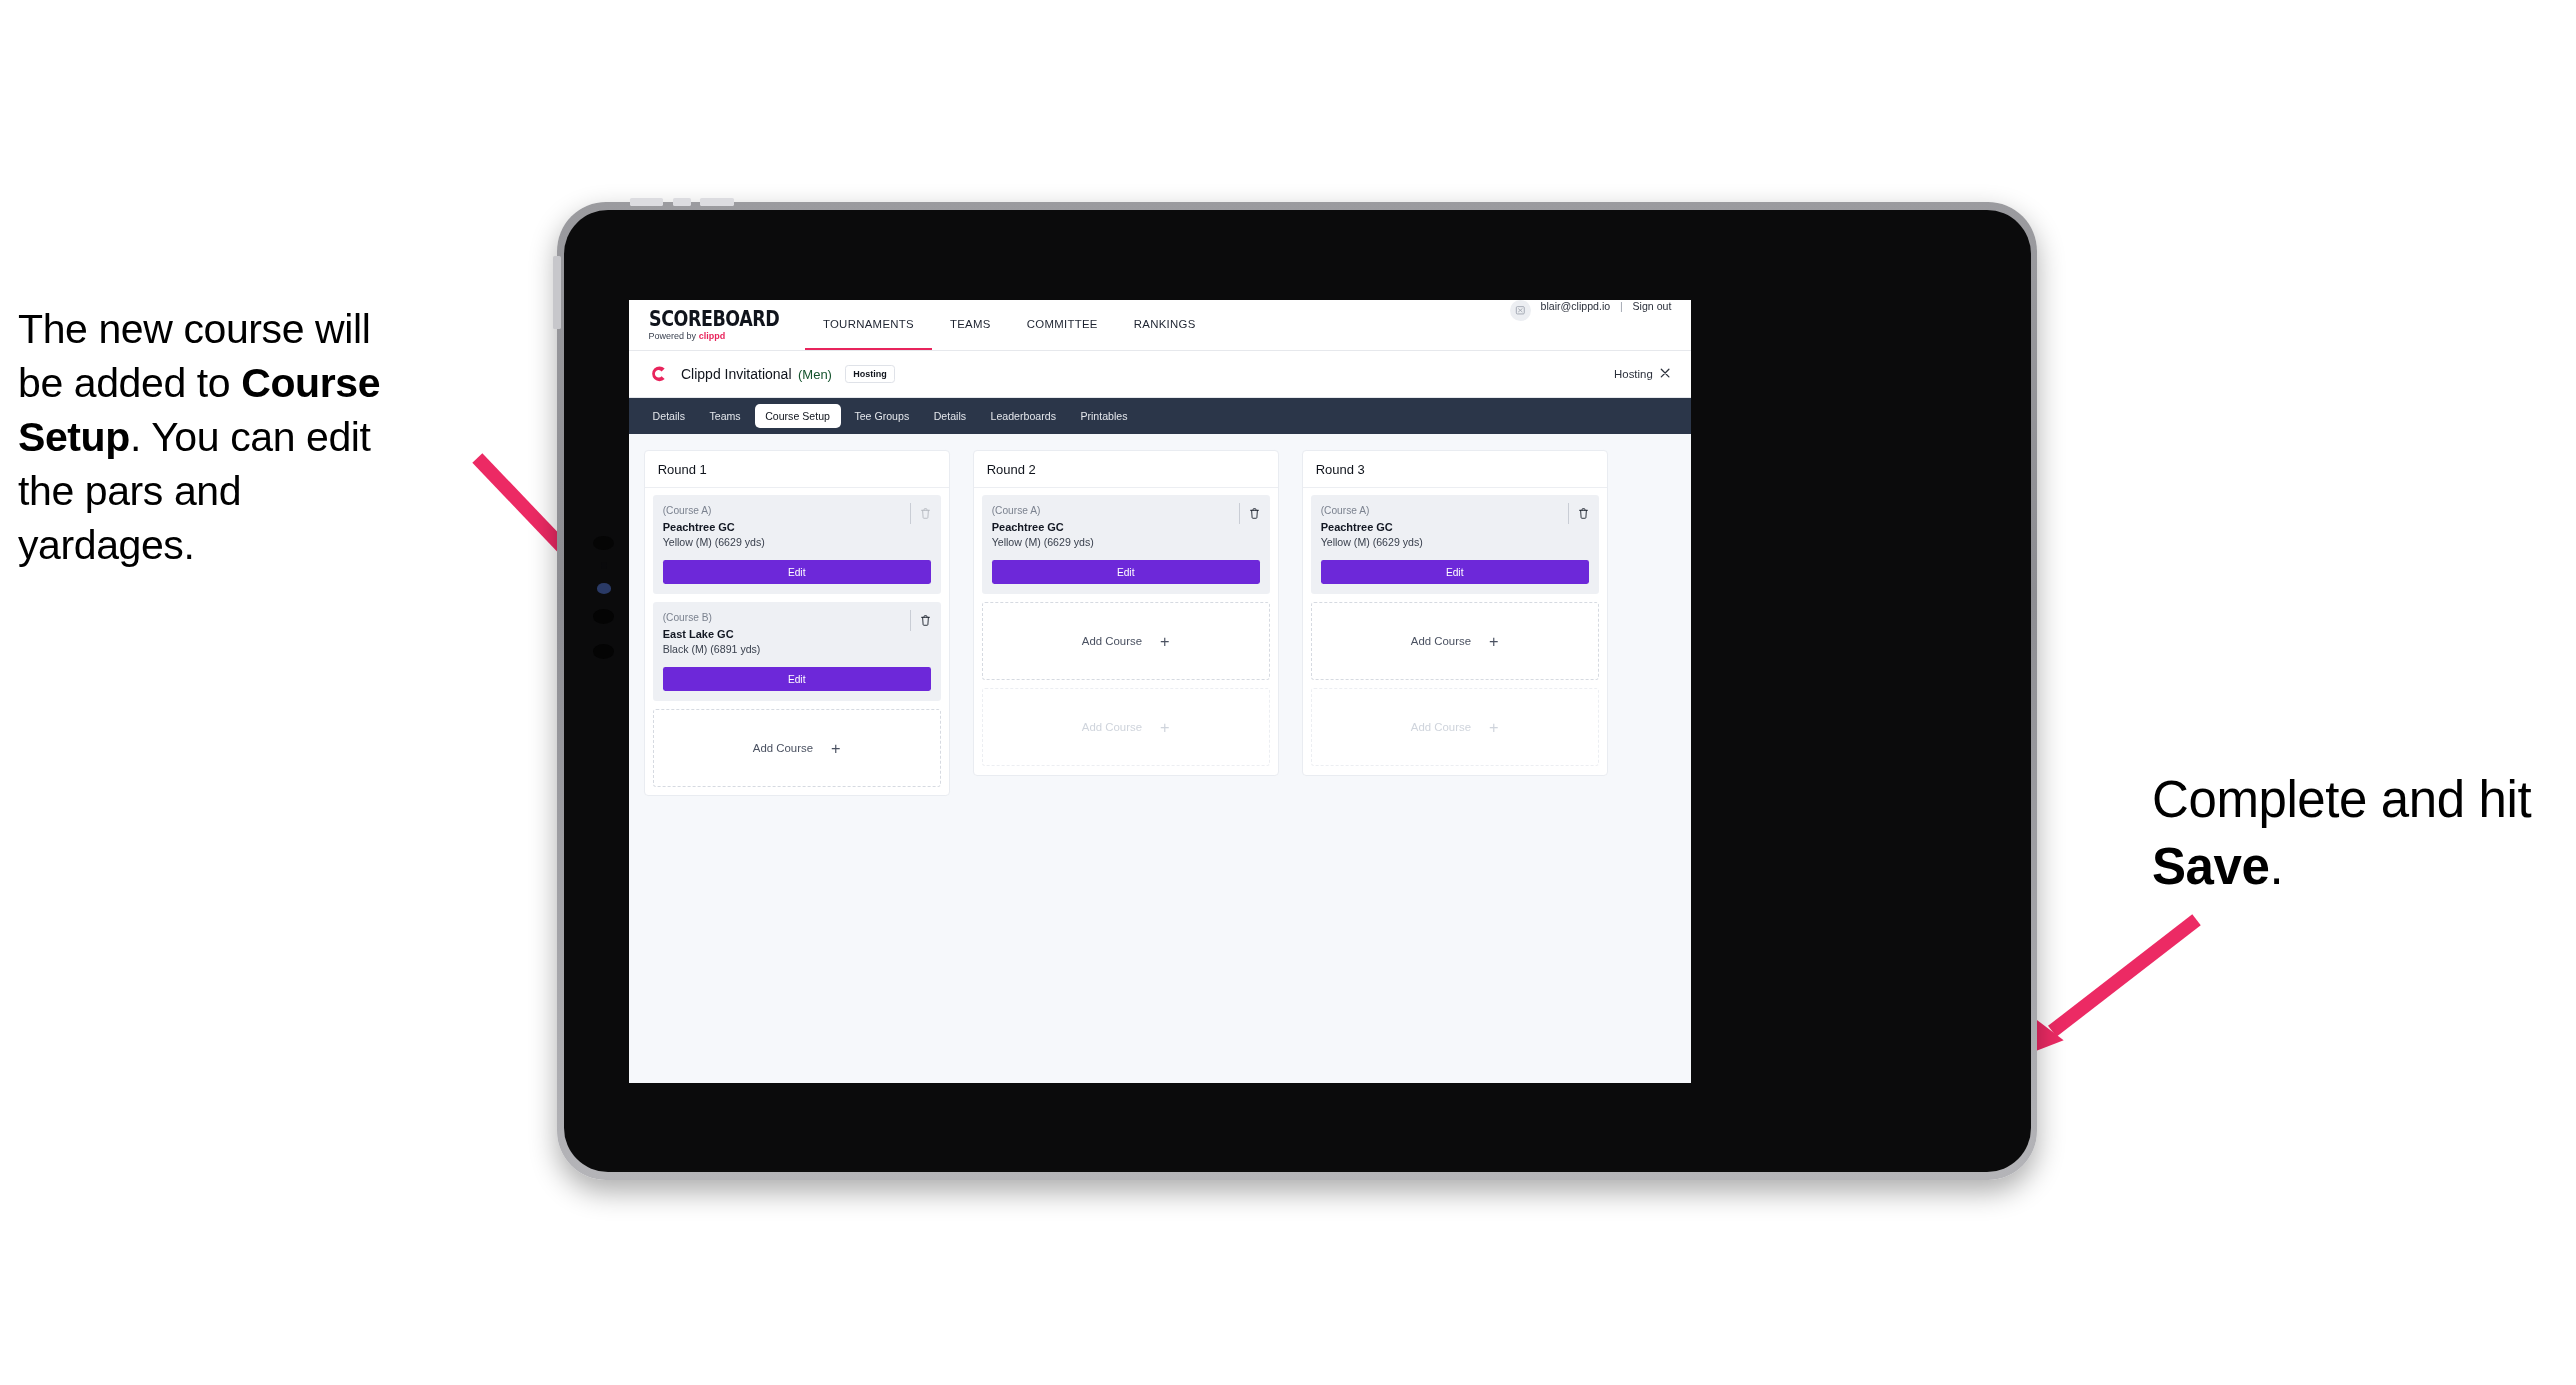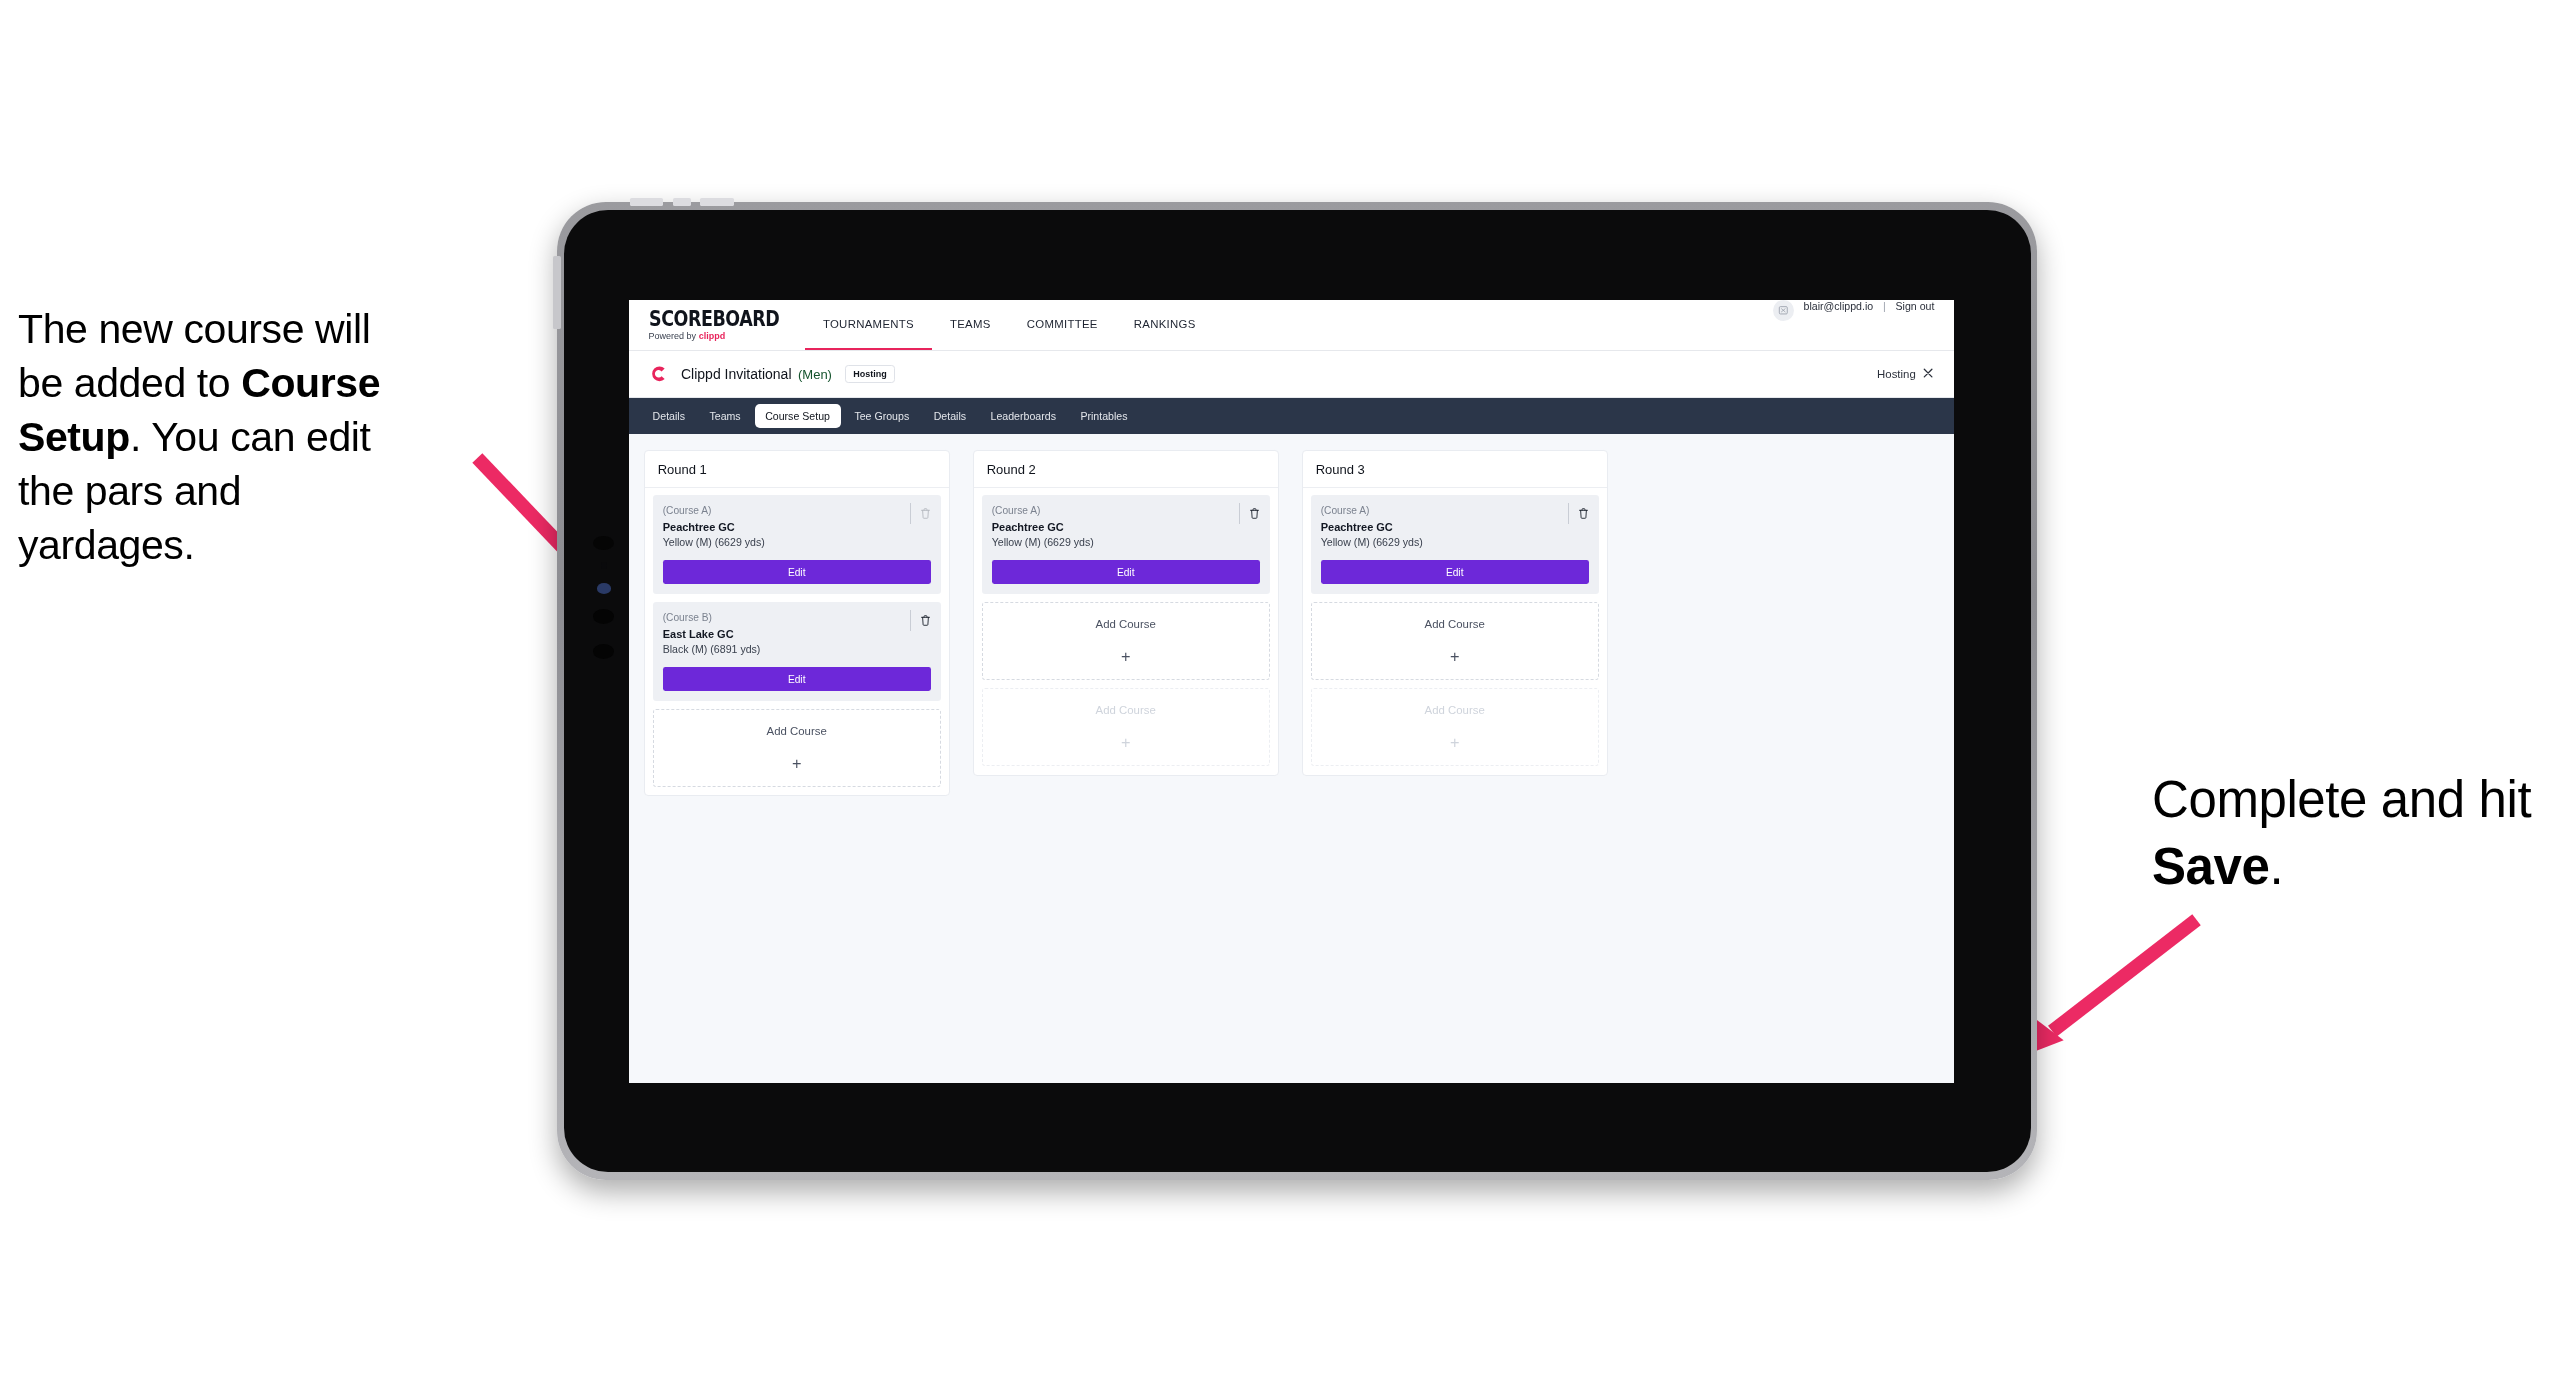--- a/index.html
+++ b/index.html
@@ -62,21 +62,21 @@
   #dot-1 { left: 29px; top: 326px; width: 21px; height: 14px; background:#050505; }
   #dot-2 { left: 37px; top: 352px; width: 6.5px;  height: 6.5px;  background:#0a0a0c; }
   #dot-3 { left: 33px; top: 373px; width: 14.7px; height: 10.6px; background:#2a3a66; }
   #dot-4 { left: 29px; top: 399px; width: 21px; height: 14.7px; background:#040404; }
   #dot-5 { left: 29px; top: 434px; width: 21px; height: 14.7px; background:#040404; }
 
   
   #app {
     position: absolute;
     left: 629px; top: 300px;
-    width: 1325px; height: 783px;
+    width: 1062px; height: 783px;
     background: #f6f8fb;
     overflow: hidden;
   }
 
   
   #globalnav {
     height: 51px; background: #ffffff;
     display: flex; align-items: stretch;
     border-bottom: 0.8px solid #e6e8ec;
     position: relative;
@@ -217,21 +217,20 @@
   .add-course {
     border: 0.8px dashed #d6dae1;
     border-radius: 3.3px;
     height: 78px;
     display: flex; align-items: center; justify-content: center;
     gap: 18px;
     font-size: 11.4px; color: #4a5161;
     cursor: pointer;
     margin-bottom: 8.2px;
     background: #ffffff;
-    flex-direction: column;
   }
   .add-course:last-child { margin-bottom: 0; }
   .add-course.muted { color: #cfd4dc; border-color: #eceef2; cursor: default; }
   .plus-glyph { font-size: 16.3px; line-height: 1; font-weight: 400; }
 </style>
 </head>
 <body>
 
 <div id="stage">
 

